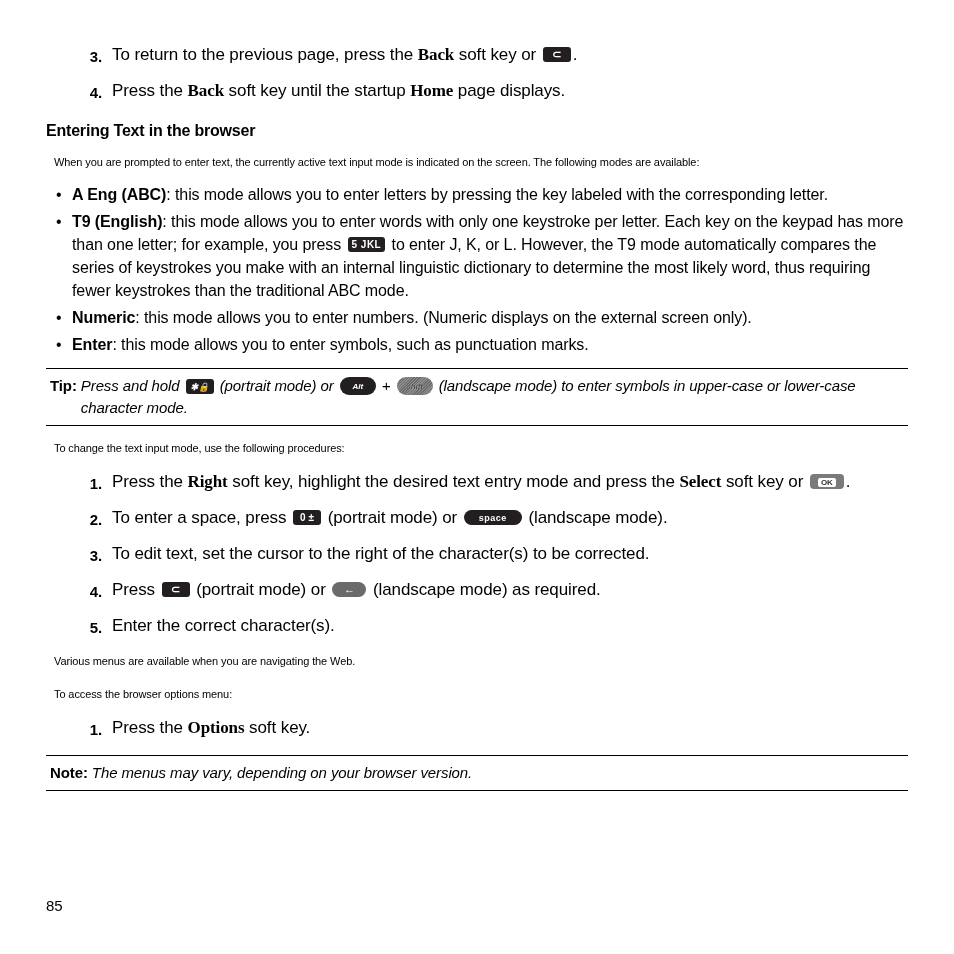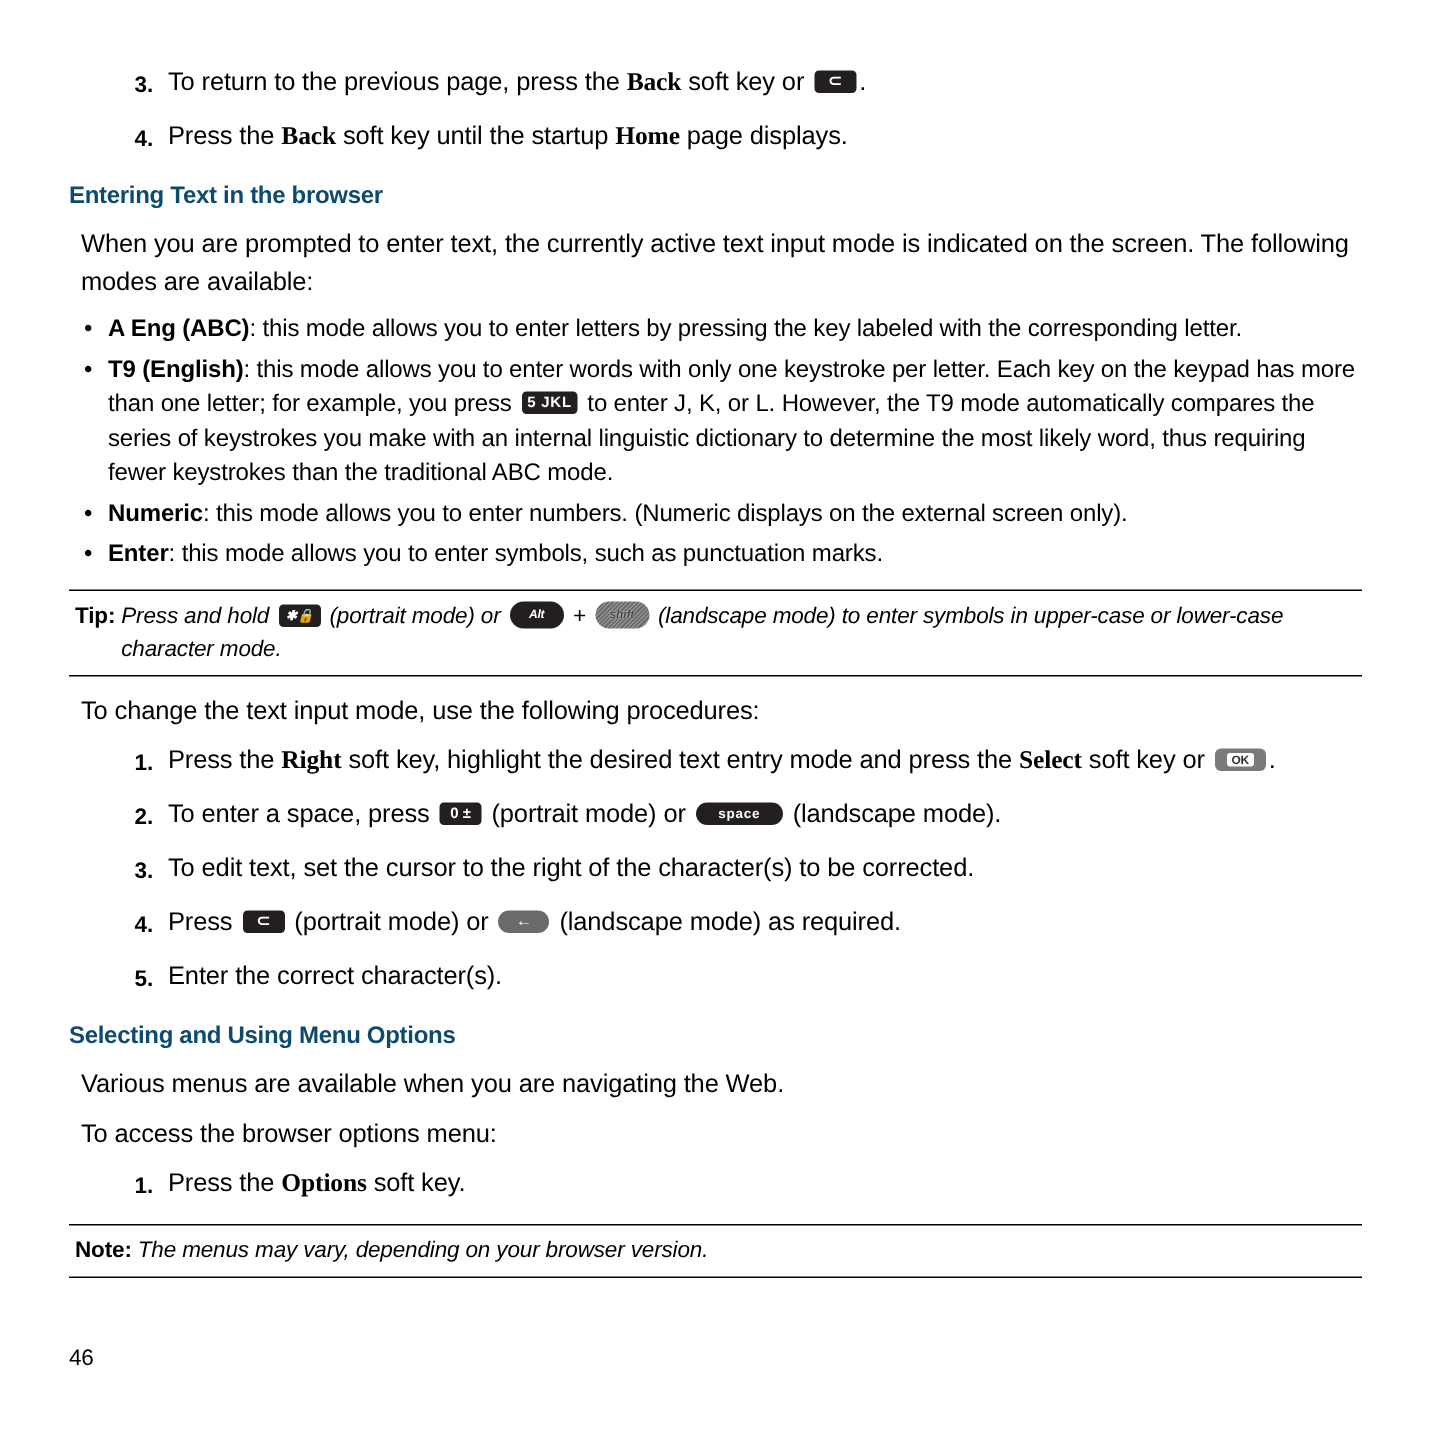--- a/index.html
+++ b/index.html
@@ -33,27 +33,27 @@
     font-size: 15px;
     padding-top: 2px;
   }
   .ol-step .body {
     flex: 1;
   }
   .section-h {
     font-family: "Helvetica Neue", Helvetica, Arial, sans-serif;
     font-weight: 800;
     font-stretch: condensed;
-    color: #0c4a6e;
+    color: #000000;
     font-size: 16px;
     margin: 16px 0 10px 0;
     letter-spacing: -0.2px;
   }
   .para {
-    font-size: 17px;
+    font-size: 11px;
     line-height: 25px;
     margin: 8px 0 8px 8px;
     letter-spacing: -0.1px;
   }
   .bullets {
     margin: 2px 0 4px 8px;
   }
   .bullet {
     display: flex;
     font-size: 16px;
@@ -225,31 +225,30 @@
     <span>Press </span><span class="key-icon key-c"></span><span> (portrait mode) or </span><span class="key-icon key-backarrow"></span><span> (landscape mode) as required.</span>
   </div>
 </div>
 <div class="ol-step">
   <div class="num">5.</div>
   <div class="body step-body">
     <span>Enter the correct character(s).</span>
   </div>
 </div>
 
-<div class="section-h">Selecting and Using Menu Options</div>
 <div class="para">Various menus are available when you are navigating the Web.</div>
 <div class="para">To access the browser options menu:</div>
 
 <div class="ol-step">
   <div class="num">1.</div>
   <div class="body step-body">
     <span>Press the </span><b>Options</b><span> soft key.</span>
   </div>
 </div>
 
 <div class="note-box">
   <div class="lead">Note:</div>
   <div class="tbody">The menus may vary, depending on your browser version.</div>
 </div>
 
-<div class="page-num">46</div>
+<div class="page-num">85</div>
 
 </div>
 
 </body></html>

